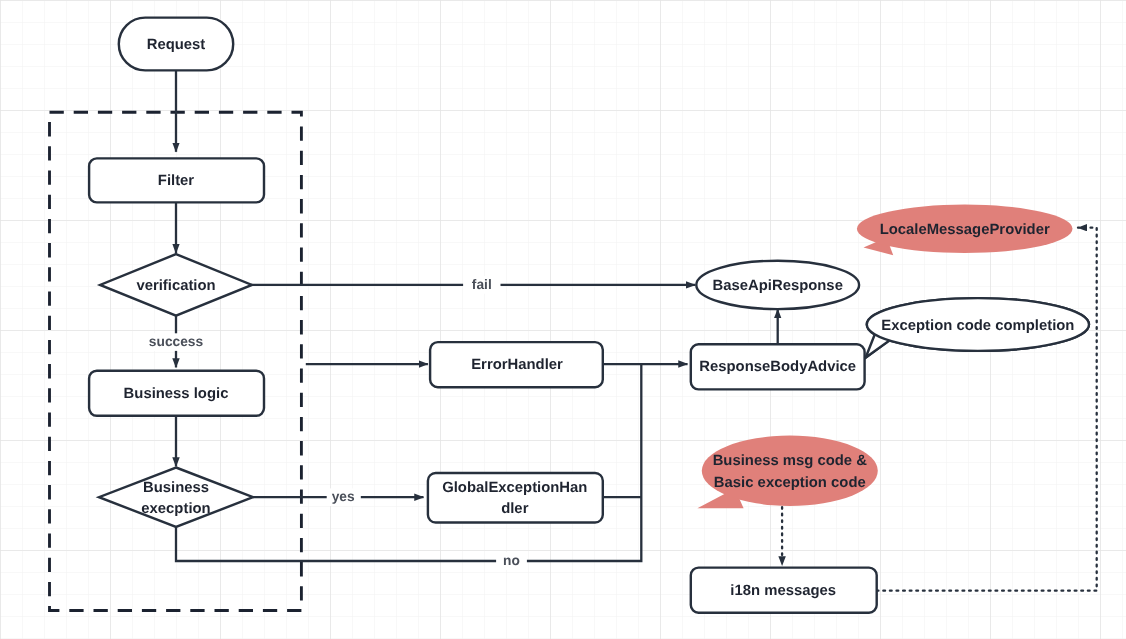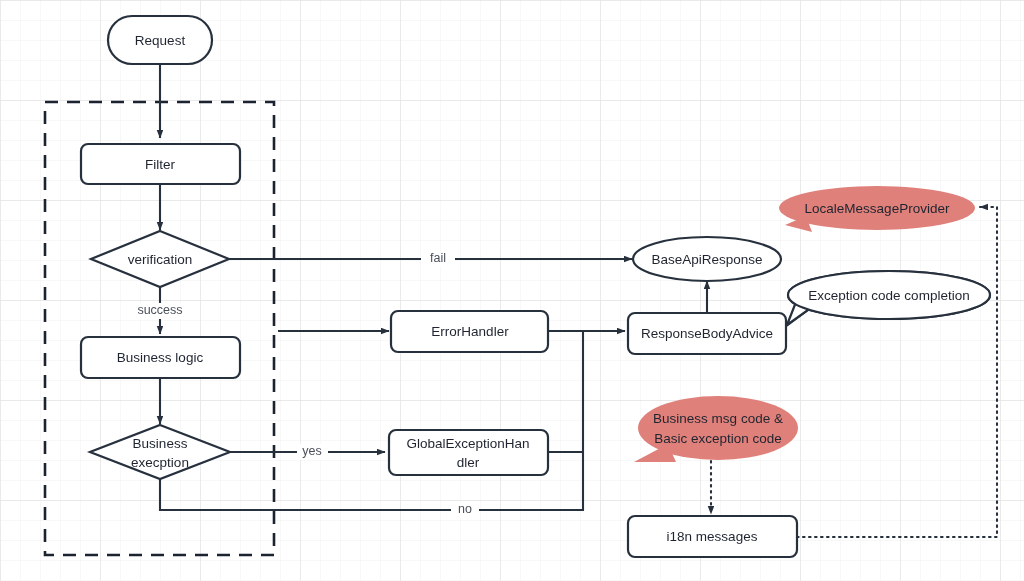--- a/index.html
+++ b/index.html
@@ -7,20 +7,21 @@
     padding: 0;
     background: #ffffff;
   }
   #canvas {
     position: relative;
     width: 1024px;
     height: 581px;
     background: #ffffff;
     font-family: "Liberation Sans", sans-serif;
     overflow: hidden;
+    font-weight: bold;
   }
   svg.board {
     position: absolute;
     left: 0;
     top: 0;
     width: 1024px;
     height: 581px;
   }
   .nodeText {
     font-family: "Liberation Sans", sans-serif;

